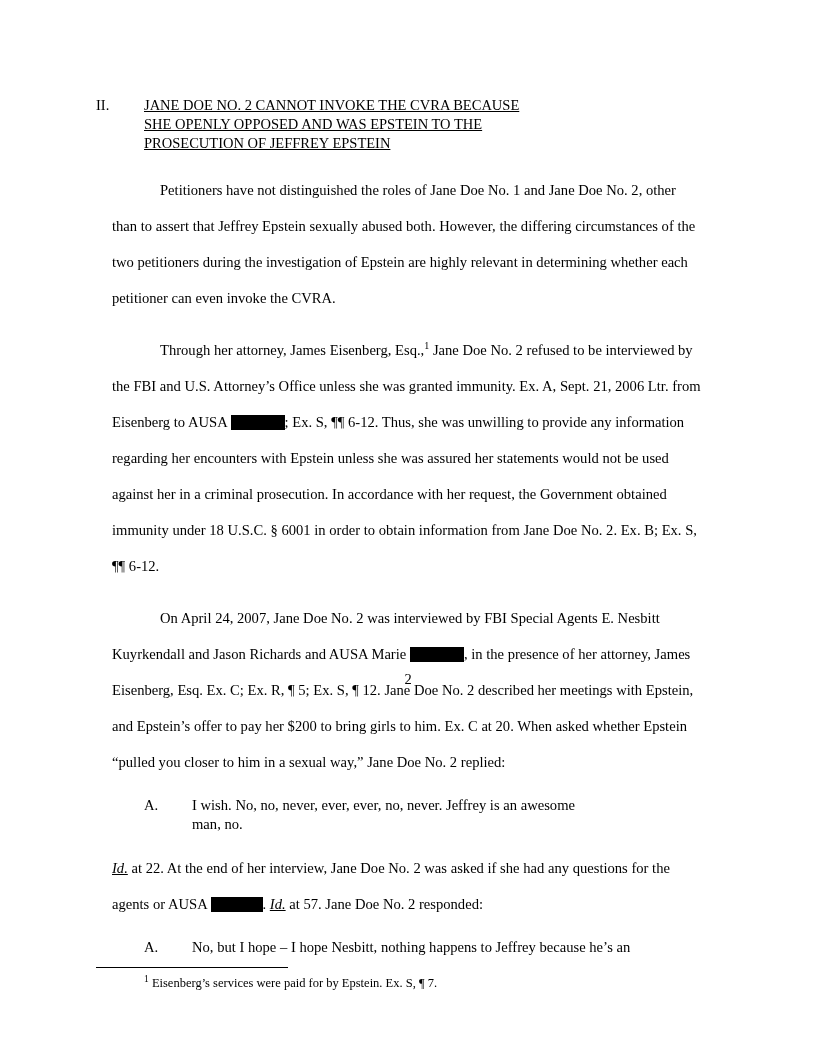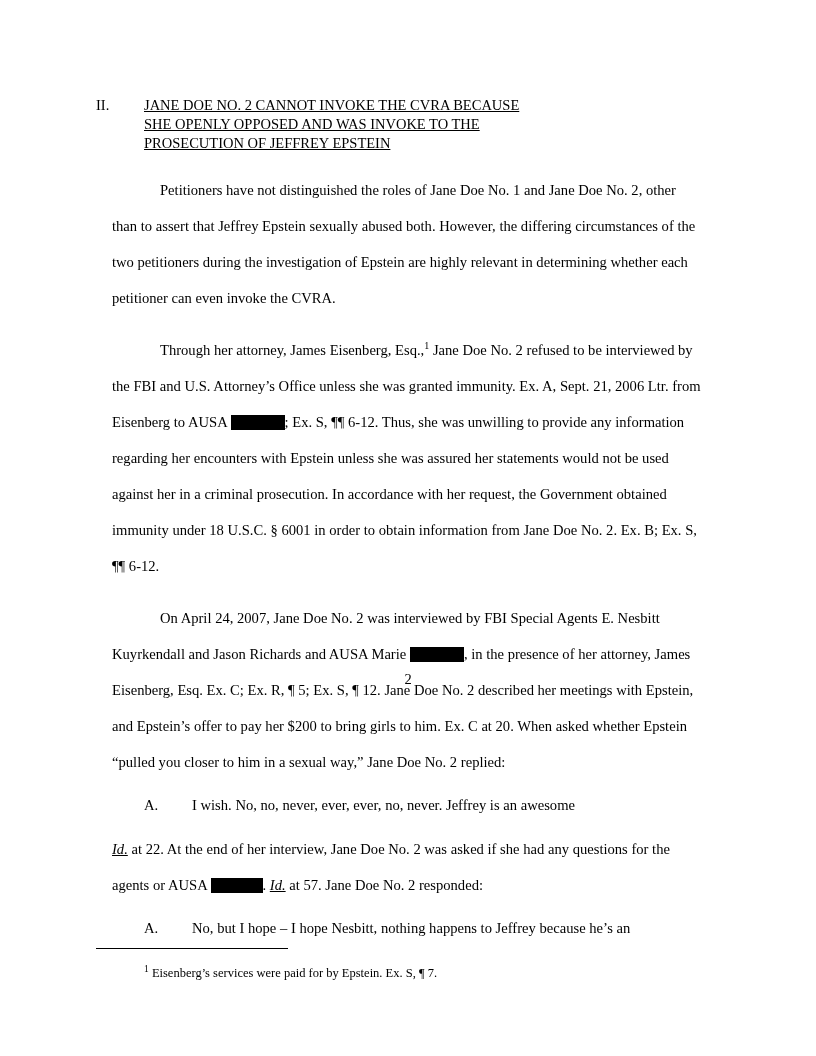--- a/index.html
+++ b/index.html
@@ -107,21 +107,21 @@
 
   
   .footnote-rule {
     width: 192px;
     border-top: 1px solid #000;
     margin: 10px 0 0 0;
   }
   .footnote {
     font-size: 12.5px;
     line-height: 17px;
-    margin-top: 16px;
+    margin-top: 7px;
     text-indent: 48px;
   }
   .footnote sup {
     font-size: 9.5px;
     vertical-align: super;
     line-height: 0;
   }
 
   
   .page-number {
@@ -136,35 +136,36 @@
 </head>
 <body>
 
 <div class="page">
   <div class="content">
 
     <div class="heading">
       <div class="heading-num">II.</div>
       <div class="heading-text">
         <span class="heading-line">JANE DOE NO. 2 CANNOT INVOKE THE CVRA BECAUSE</span>
-        <span class="heading-line">SHE OPENLY OPPOSED AND WAS INVOKE TO THE</span>
+        <span class="heading-line">SHE OPENLY OPPOSED AND WAS EPSTEIN TO THE</span>
         <span class="heading-line underline">PROSECUTION OF JEFFREY EPSTEIN</span>
       </div>
     </div>
 
     <p class="body first">Petitioners have not distinguished the roles of Jane Doe No. 1 and Jane Doe No. 2, other than to assert that Jeffrey Epstein sexually abused both.   However, the differing circumstances of the two petitioners during the investigation of Epstein are highly relevant in determining whether each petitioner can even invoke the CVRA.</p>
 
     <p class="body"><span>Through her attorney, James Eisenberg, Esq.,</span><sup class="fn">1</sup><span> Jane Doe No. 2 refused to be interviewed by the FBI and U.S. Attorney’s Office unless she was granted immunity.  Ex. A, Sept. 21, 2006 Ltr. from Eisenberg to AUSA </span><span class="redact w1"></span><span>; Ex. S, ¶¶ 6-12.  Thus, she was unwilling to provide any information regarding her encounters with Epstein unless she was assured her statements would not be used against her in a criminal prosecution.  In accordance with her request, the Government obtained immunity under 18 U.S.C. § 6001 in order to obtain information from Jane Doe No. 2.  Ex. B; Ex. S, ¶¶ 6-12.</span></p>
 
     <p class="body"><span>On April 24, 2007, Jane Doe No. 2 was interviewed by FBI Special Agents E. Nesbitt Kuyrkendall and Jason Richards and AUSA Marie </span><span class="redact w2"></span><span>, in the presence of her attorney, James Eisenberg, Esq.  Ex. C; Ex. R, ¶ 5; Ex. S, ¶ 12.  Jane Doe No. 2 described her meetings with Epstein, and Epstein’s offer to pay her $200 to bring girls to him.  Ex. C at 20.  When asked whether Epstein “pulled you closer to him in a sexual way,” Jane Doe No. 2 replied:</span></p>
 
     <div class="qa">
       <div class="qa-label">A.</div>
       <div class="qa-text">
         <span class="qa-line">I wish.  No, no, never, ever, ever, no, never.  Jeffrey is an awesome</span>
+        <span class="qa-line">man, no.</span>
       </div>
     </div>
 
     <p class="body noindent"><span class="ital-u">Id.</span><span> at 22.  At the end of her interview, Jane Doe No. 2 was asked if she had any questions for the agents or AUSA </span><span class="redact w3"></span><span>.  </span><span class="ital-u">Id.</span><span> at 57.  Jane Doe No. 2 responded:</span></p>
 
     <div class="qa">
       <div class="qa-label">A.</div>
       <div class="qa-text">
         <span class="qa-line">No, but I hope – I hope Nesbitt, nothing happens to Jeffrey because he’s an</span>
       </div>

